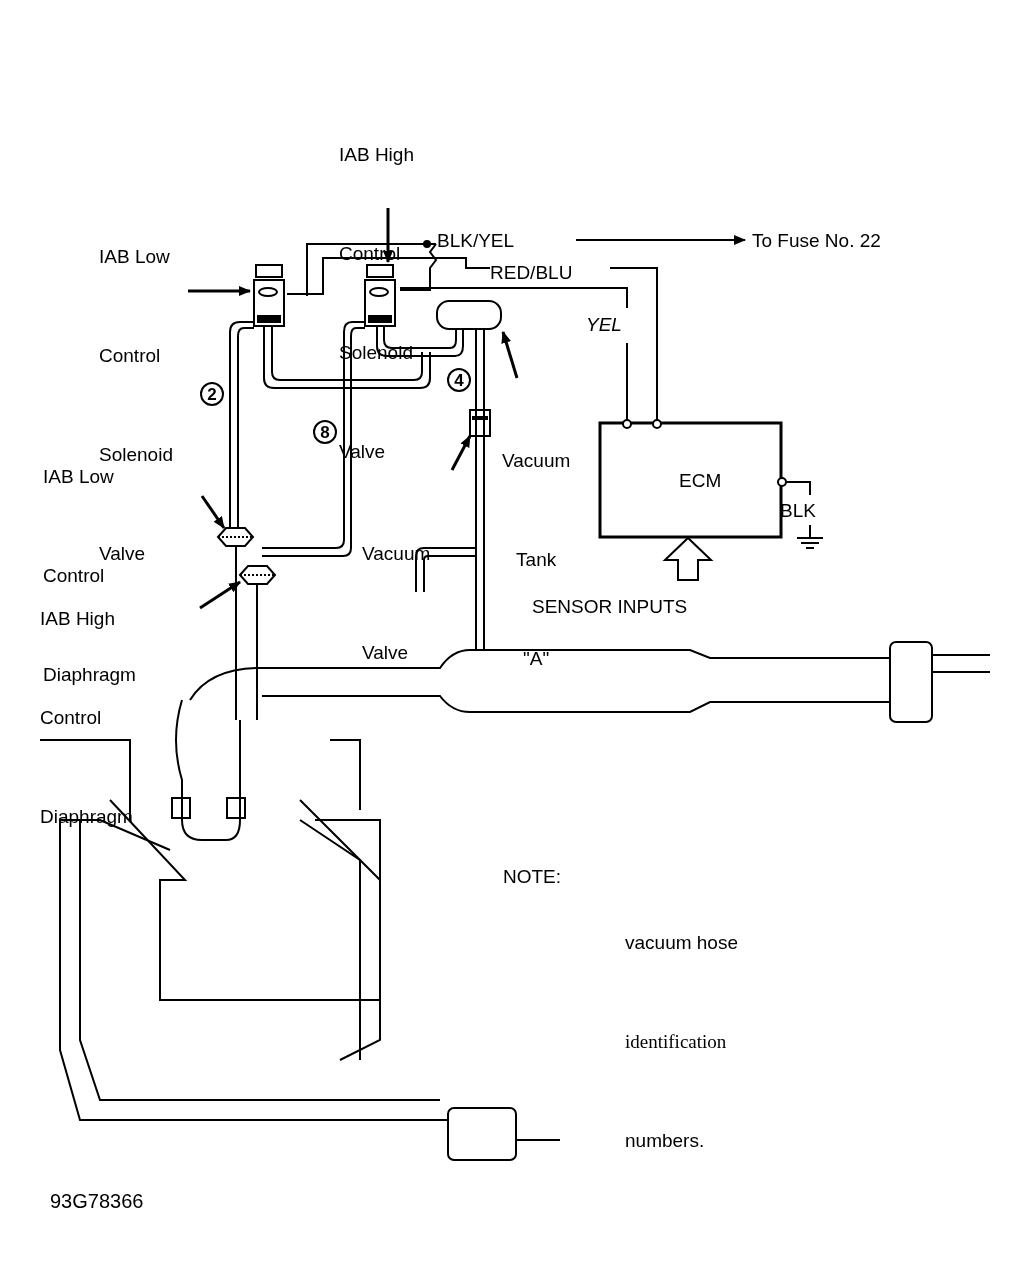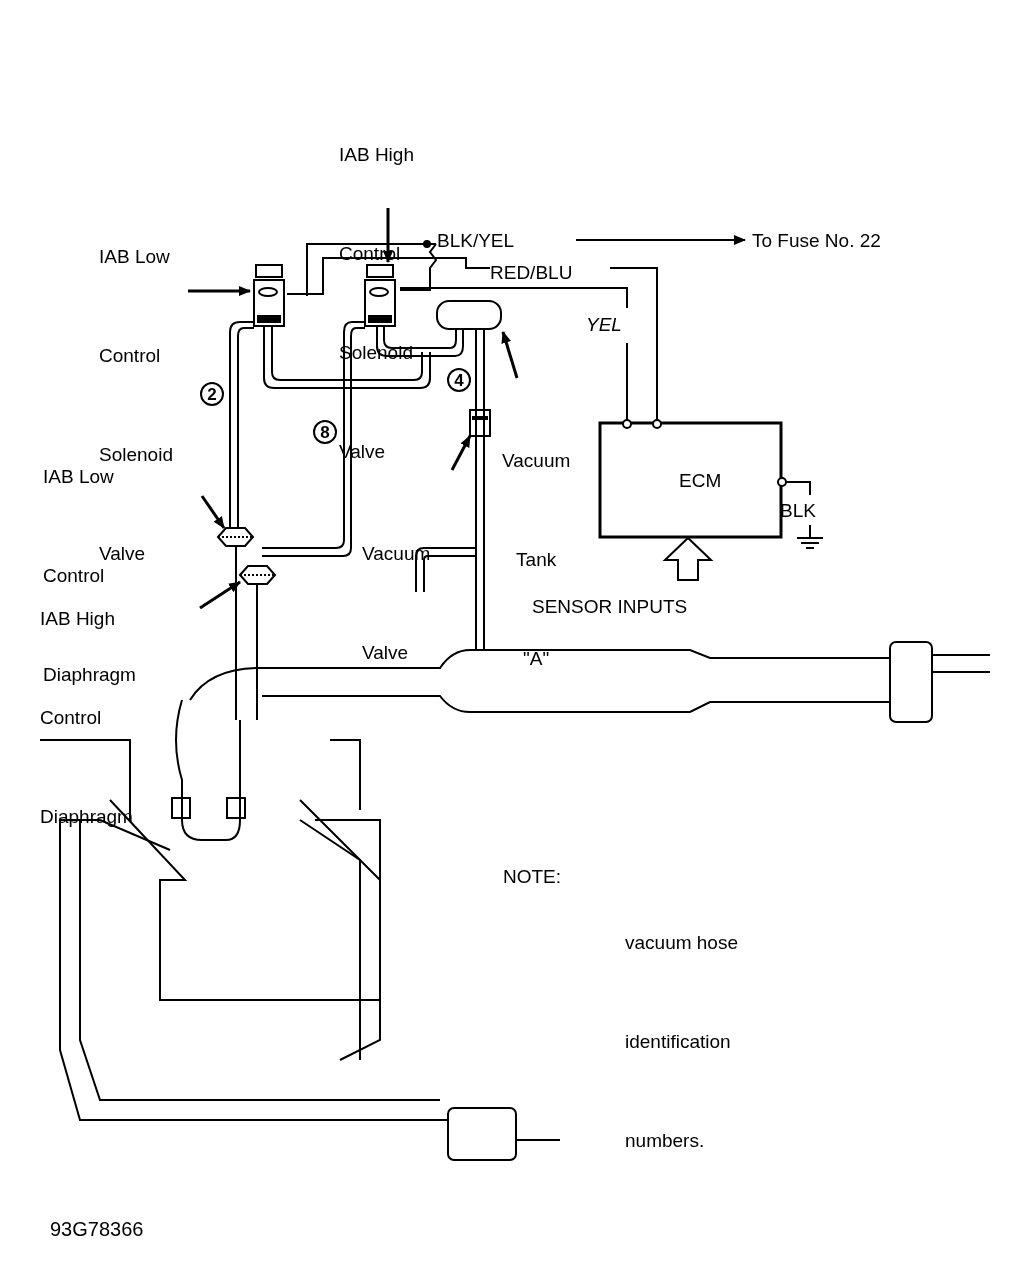--- a/index.html
+++ b/index.html
@@ -1,19 +1,19 @@
 <!DOCTYPE html>
 <html><head>
   <meta charset="utf-8">
   <style>
     html, body { margin: 0; padding: 0; background: #ffffff; }
     body { width: 1025px; height: 1286px; position: relative; overflow: hidden; }
     #diagram { position: absolute; left: 0; top: 0; width: 1025px; height: 1286px; }
     .lbl { position: absolute; font-family: "Liberation Sans", sans-serif; font-size: 19px; line-height: 33px; color: #000; white-space: pre; }
-    .small { font-size: 20px; line-height: 22px; margin-top: 28px; }
+    .small { font-size: 20px; line-height: 22px; }
     .num { font-family: "Liberation Sans", sans-serif; font-size: 17px; font-weight: bold; }
     svg text { font-family: "Liberation Sans", sans-serif; }
   </style>
 </head>
 <body>
 
 <svg id="diagram" width="1025" height="1286" viewBox="0 0 1025 1286" xmlns="http://www.w3.org/2000/svg">
   <defs>
     <marker id="arrowhead" markerWidth="12" markerHeight="10" refX="11" refY="5" orient="auto" markerUnits="userSpaceOnUse">
       <path d="M0,0 L12,5 L0,10 z" fill="#000"></path>
@@ -183,17 +183,17 @@
 <div class="lbl" style="left:40px; top:536px;">
   <div>IAB High</div>
   <div>Control</div>
   <div>Diaphragm</div>
 </div>
 <div class="lbl" style="left:532px; top:590px;">SENSOR INPUTS</div>
 
 <div class="lbl" style="left:503px; top:860px;text-align:right;">NOTE:</div>
 <div class="lbl" style="left:622px; top:860px;">
   <div style="padding-left:3px;">vacuum hose</div>
-  <div style="padding-left:3px;">identification</div>
+  <div style="padding-left:3px;font-family:Liberation Serif, serif;">identification</div>
   <div style="padding-left:3px;">numbers.</div>
 </div>
 
 <div class="lbl small" style="left:50px; top:1190px;">93G78366</div>
 
 </body></html>

